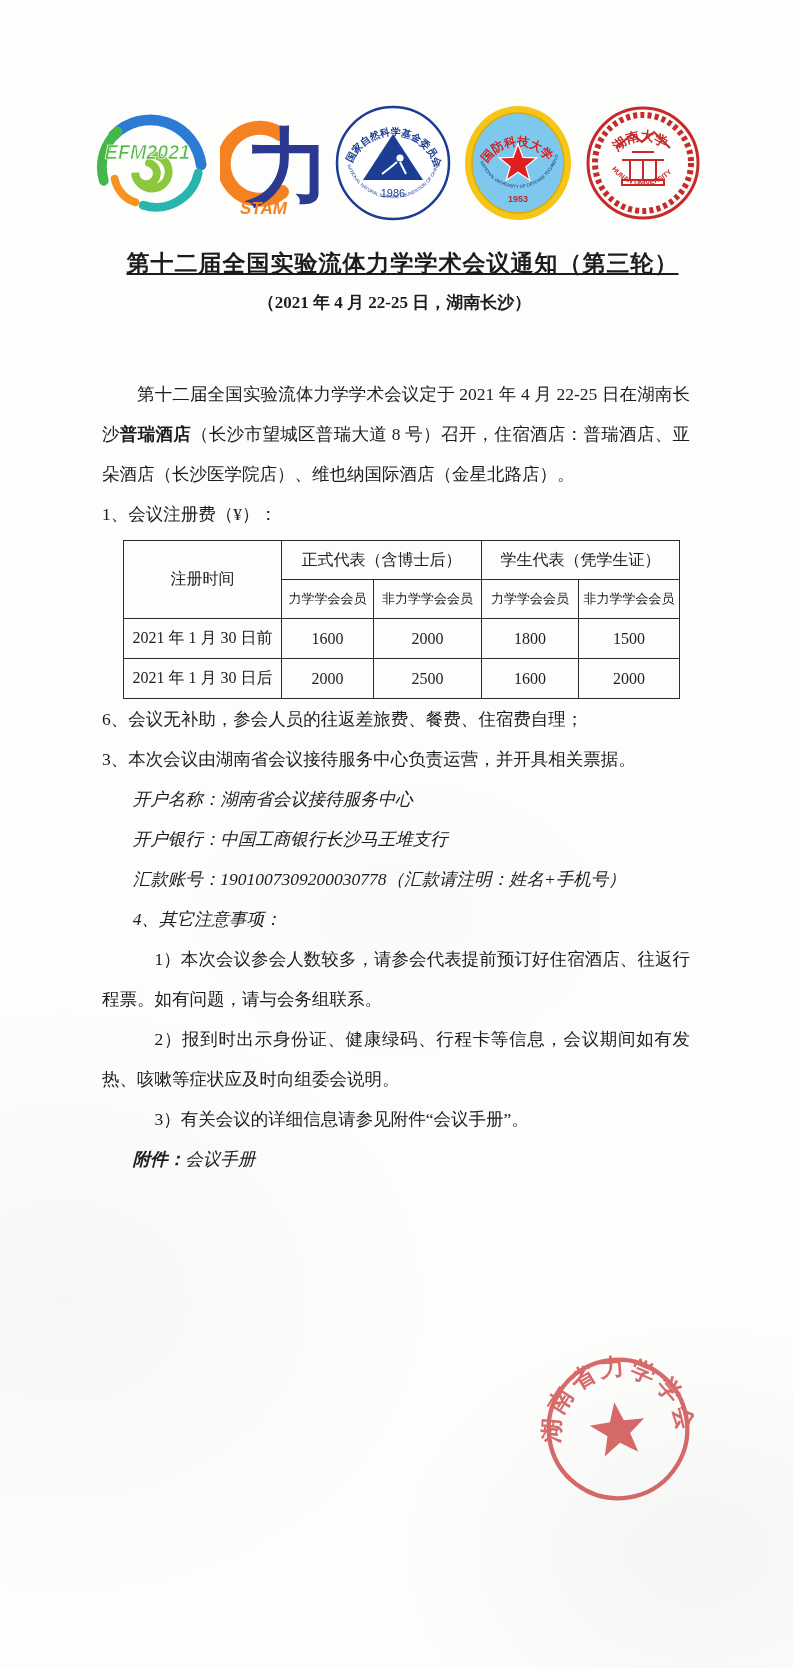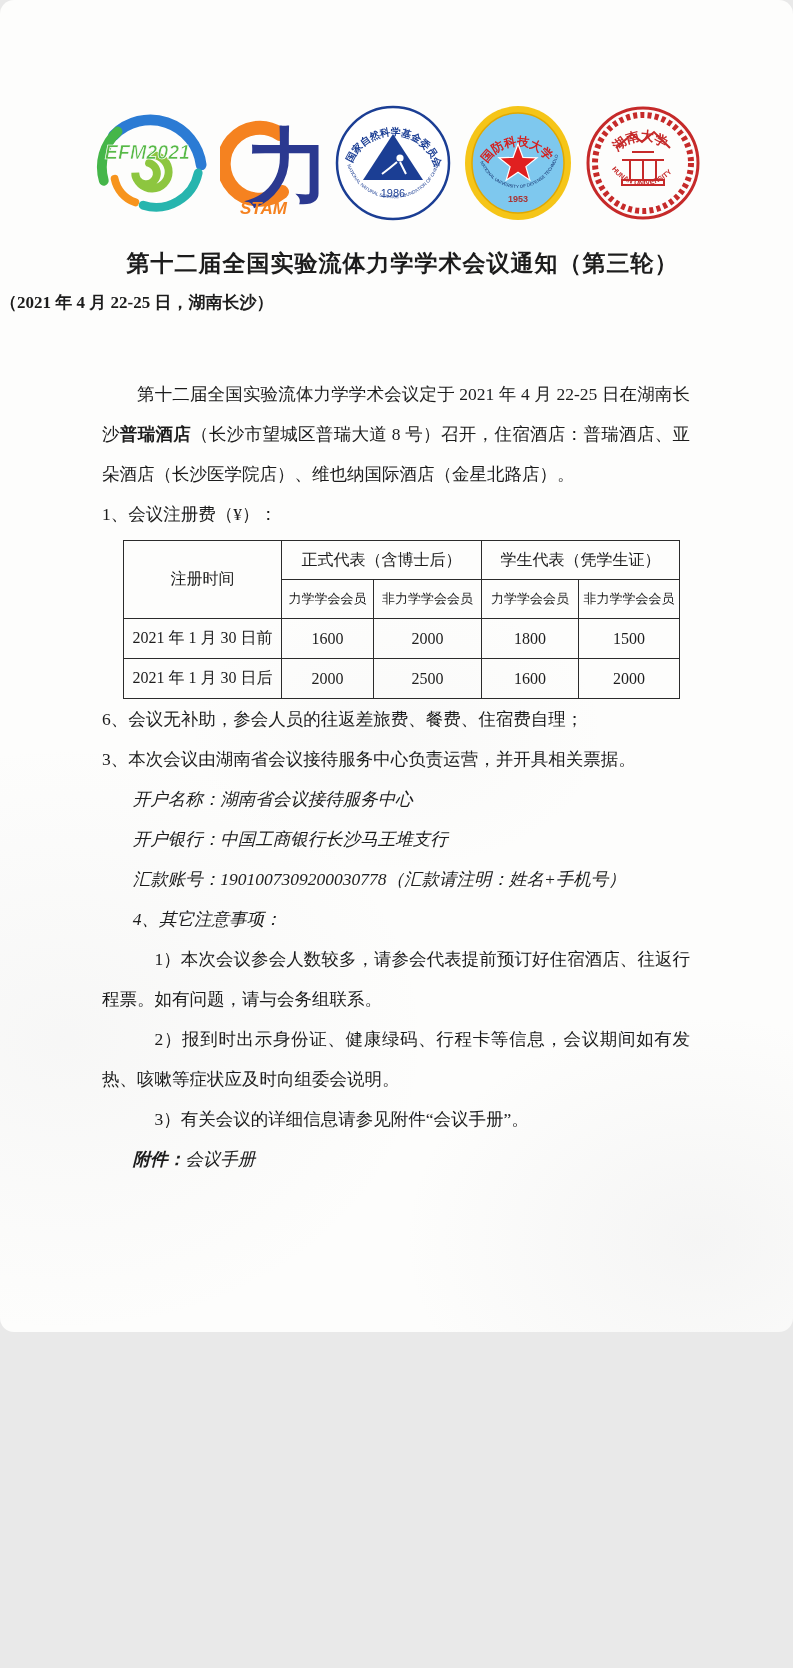--- a/index.html
+++ b/index.html
@@ -1,48 +1,48 @@
 <!DOCTYPE html>
 <html><head>
 <meta charset="utf-8">
 <style>
   html,body{margin:0;padding:0;background:#e9e9e9;}
   .page{
     position:relative;
-    width:793px;height:1332px;
+    width:793px;height:1668px;
     margin:0 auto;
     background:
       radial-gradient(ellipse 420px 320px at 88% 93%, rgba(175,175,180,0.10), transparent 70%),
       radial-gradient(ellipse 520px 420px at 8% 78%, rgba(175,175,180,0.08), transparent 70%),
       radial-gradient(ellipse 300px 200px at 50% 55%, rgba(190,190,195,0.05), transparent 70%),
       #fdfdfc;
     font-family:"Liberation Serif","DejaVu Serif",serif;
     color:#1c1c1c;
     overflow:hidden;
-    border-radius:14px;
   }
   .logos-row{
     padding-top:104px;
     display:flex;
     justify-content:center;
     align-items:center;
     gap:10px;
     height:118px;
   }
   .logo{flex:0 0 auto;}
   .doc-title{
     margin:26px 0 0 12px;
     text-align:center;
     font-size:23px;
     font-weight:bold;
     letter-spacing:1px;
+    text-decoration:underline;
   }
   .doc-subtitle{
     margin:12px 4px 0 0;
-    text-align:left;
+    text-align:center;
     font-size:17px;
     font-weight:bold;
   }
   .content{
     margin:60px 103px 0 102px;
     font-size:17.5px;
     line-height:40px;
     text-align:justify;
   }
   .content p{margin:0;}

